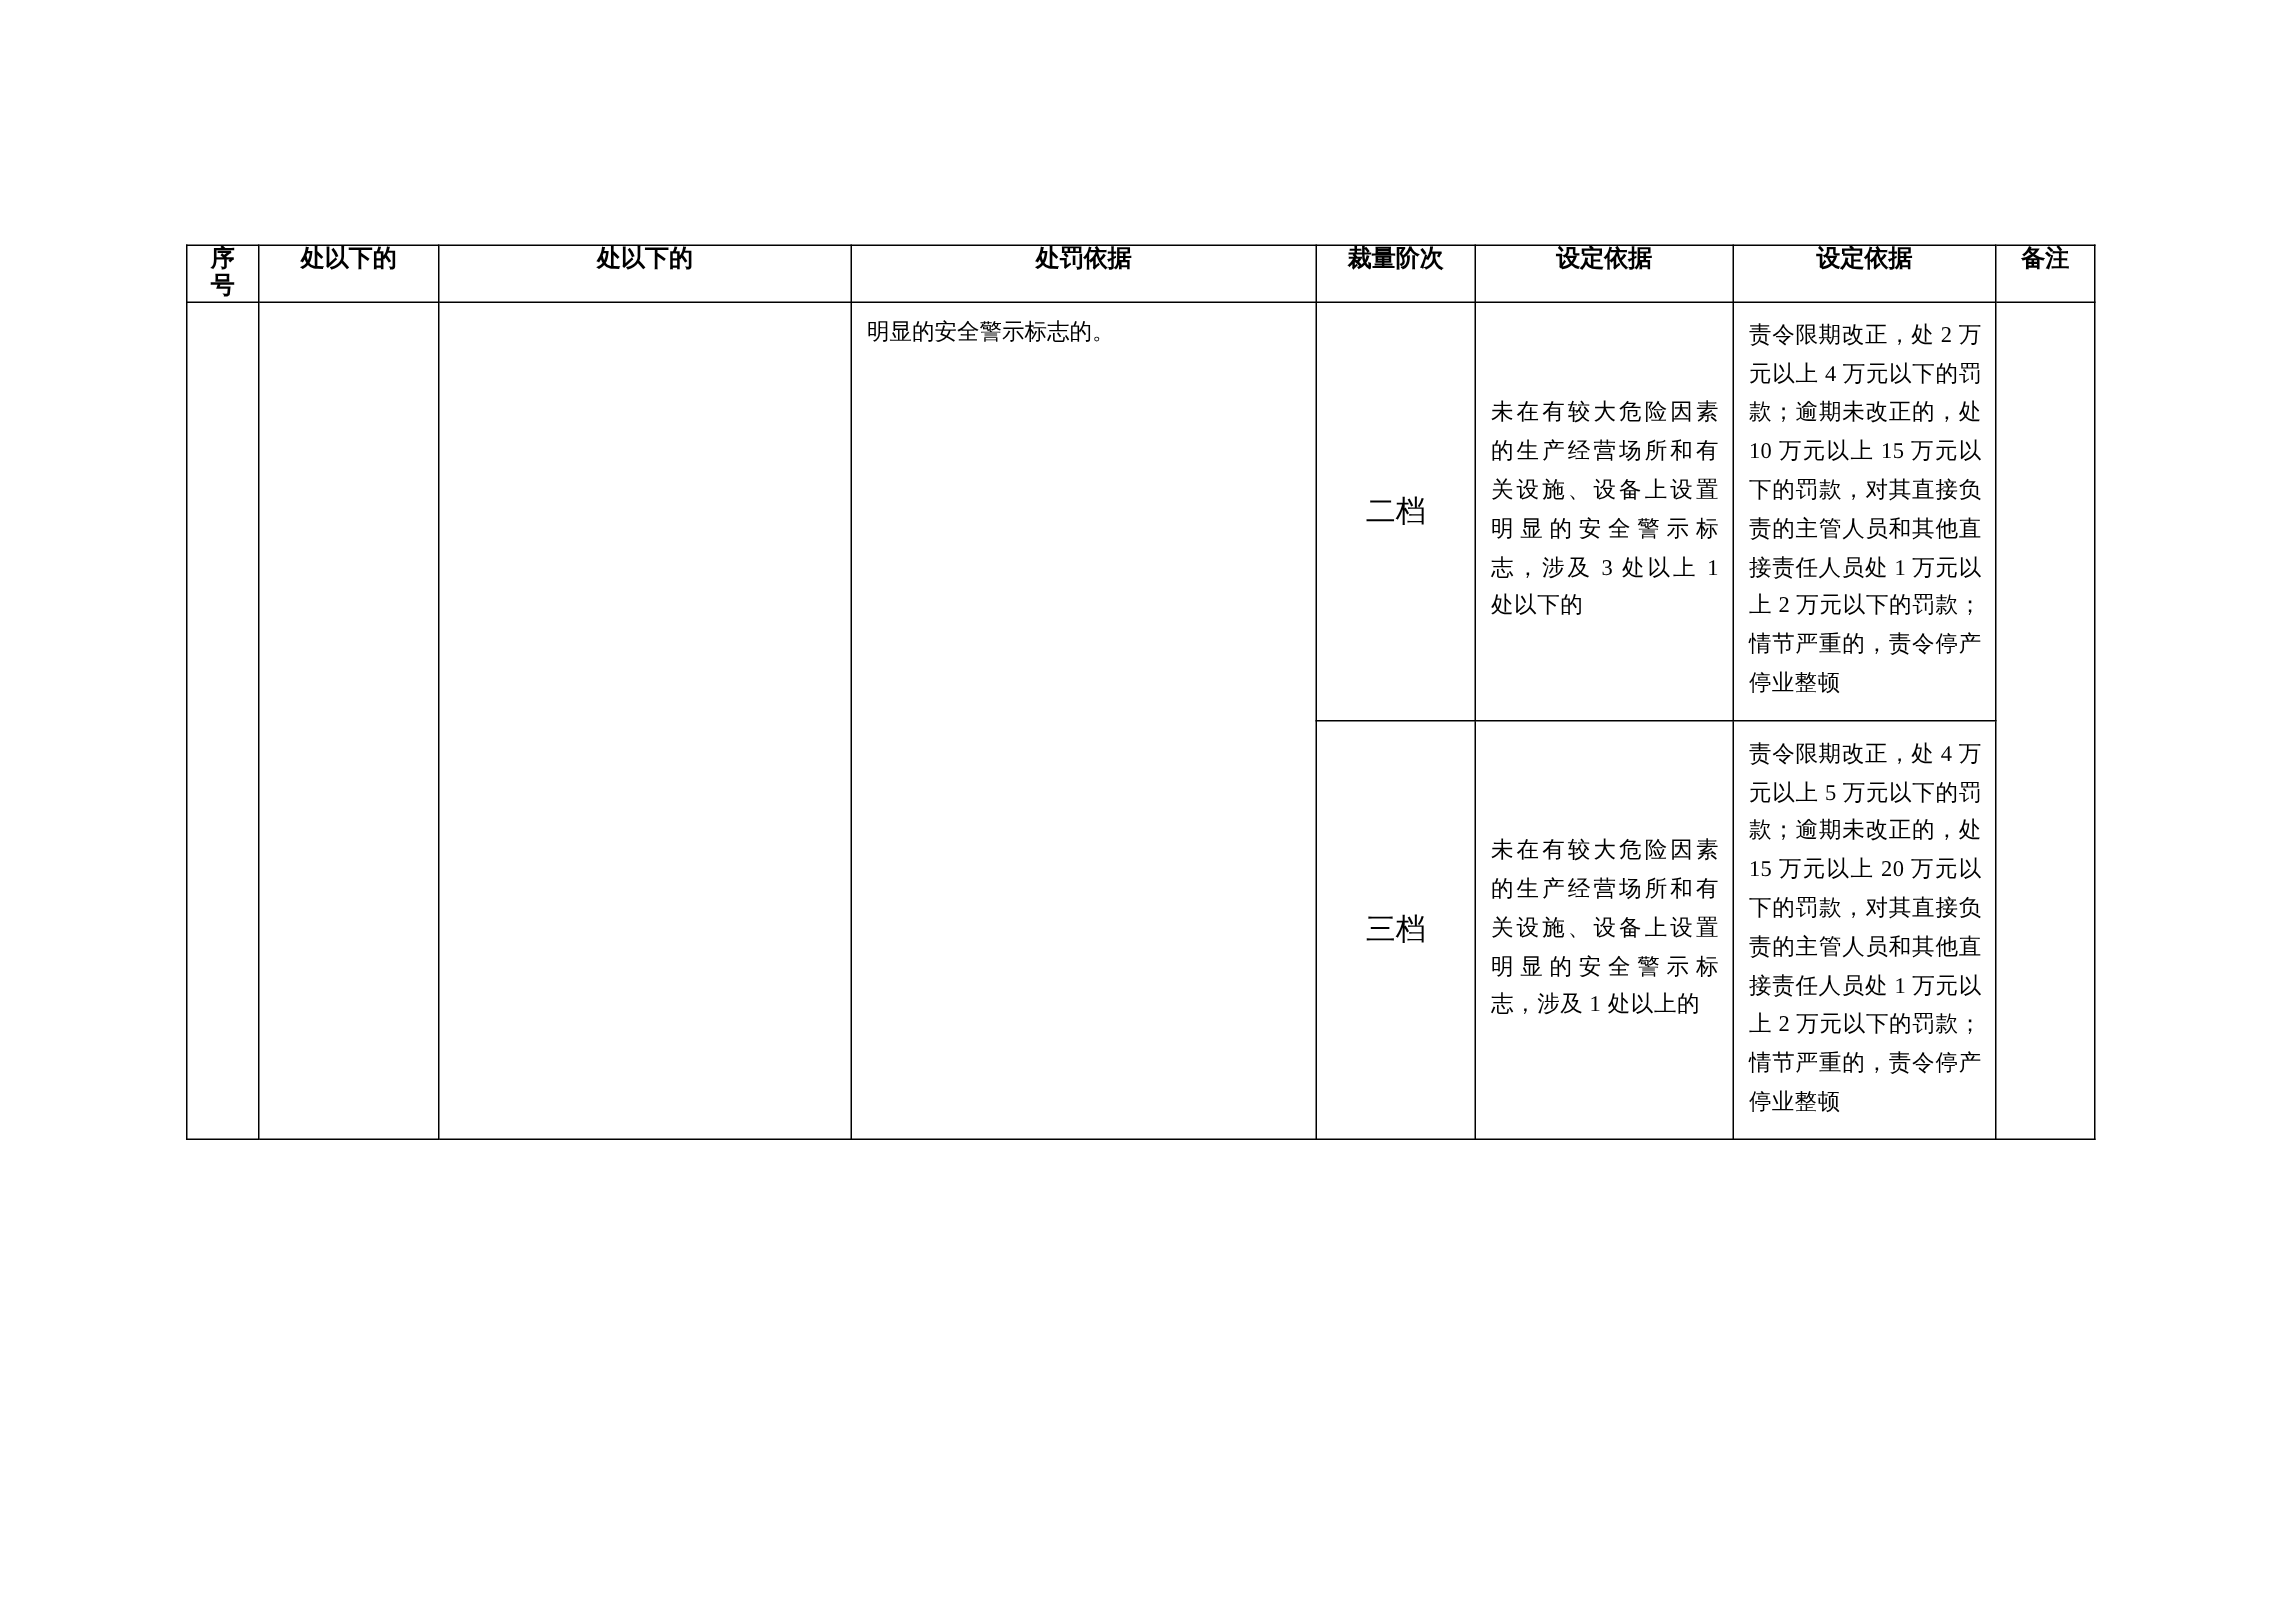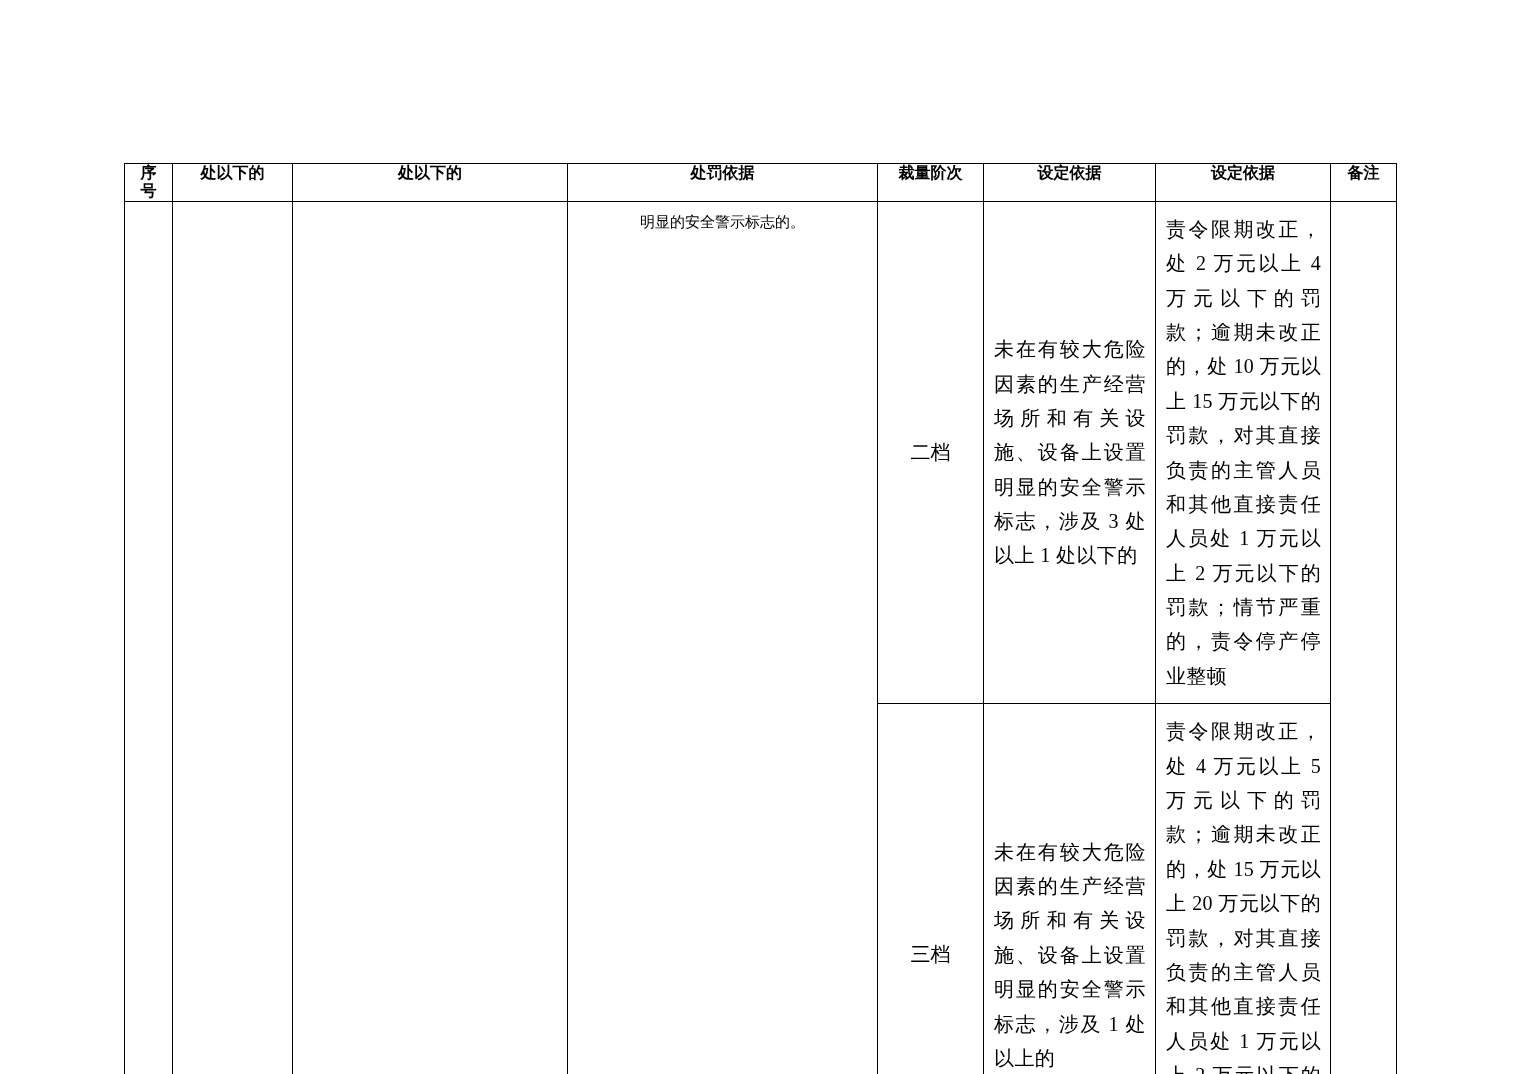--- a/index.html
+++ b/index.html
@@ -58,30 +58,29 @@
     text-align: center;
     vertical-align: middle !important;
     font-size: 20px;
     font-family: "Liberation Serif", "DejaVu Serif", serif;
   }
   .empty-cell { }
   .punish-text {
     padding: 8px 10px 0 10px;
     font-size: 15px;
     line-height: 1.6;
-    text-align: center;
   }
   .cond-cell {
     vertical-align: middle !important;
   }
   .std-cell {
     vertical-align: middle !important;
   }
   .cond-inner, .std-inner {
-    font-size: 20px;
+    font-size: 15px;
     line-height: 1.72;
     text-align: justify;
     text-justify: inter-ideograph;
     letter-spacing: 0.4px;
   }
   .std-inner {
     letter-spacing: 0.2px;
   }
 </style>
 </head>

